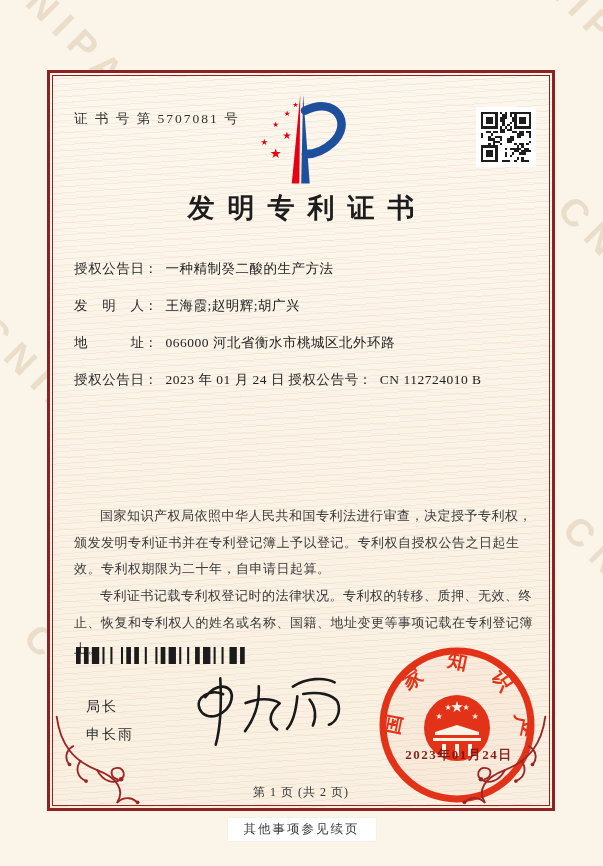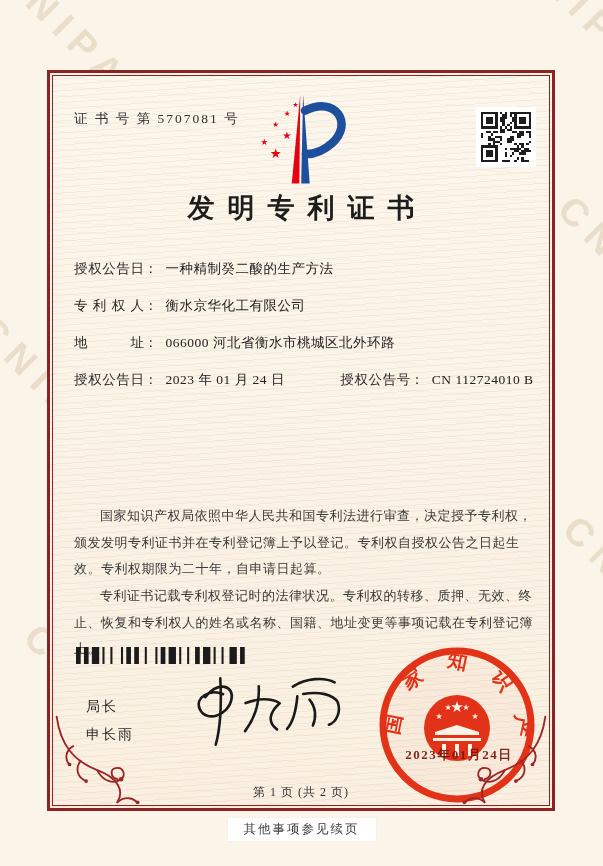--- a/index.html
+++ b/index.html
@@ -34,21 +34,21 @@
   .qr span{display:block;}
   .title{
     position:absolute;left:0;top:117px;width:100%;text-align:center;
     font-size:27px;font-weight:700;letter-spacing:0.48em;text-indent:0.48em;color:#1d1d1d;
   }
   .fields{position:absolute;left:24px;top:187px;width:462px;font-size:13.5px;}
   .row{height:22px;margin-bottom:15px;white-space:nowrap;}
   .lbl{display:inline-block;width:70px;text-align:justify;text-align-last:justify;color:#2a2a2a;}
   .colon{margin-right:8px;}
   .val{letter-spacing:0.5px;color:#222;}
-  .pair2{margin-left:52px;}
+  .pair2{}
   .paras{position:absolute;left:24px;top:430px;width:464px;font-size:13px;line-height:2.05;color:#3a3a3a;}
   .paras p{margin:0;text-indent:2em;letter-spacing:0.5px;}
   .barcode{position:absolute;left:26px;top:574px;}
   .sig-labels{position:absolute;left:36px;top:620px;font-size:14px;line-height:2.0;letter-spacing:2px;color:#2c2c2c;}
   .sig{position:absolute;left:128px;top:596px;transform:rotate(-3deg);}
   .seal{position:absolute;left:322px;top:567px;}
   .seal-date{
     position:absolute;left:334px;top:673px;width:150px;text-align:center;
     font-size:13px;letter-spacing:1.5px;color:#7a150e;font-weight:bold;opacity:0.92;
   }
@@ -542,21 +542,21 @@
         </div>
     </div>
 
     <div class="title">发明专利证书</div>
 
     <div class="fields">
       <div class="row">
         <span class="lbl">授权公告日</span><span class="colon">：</span><span class="val">一种精制癸二酸的生产方法</span>
       </div>
       <div class="row">
-        <span class="lbl">专利权人</span><span class="colon">：</span><span class="val">衡水京华化工有限公司</span>
+        <span class="lbl">发明人</span><span class="colon">：</span><span class="val">王海霞;赵明辉;胡广兴</span>
       </div>
       <div class="row">
         <span class="lbl">地址</span><span class="colon">：</span><span class="val">066000 河北省衡水市桃城区北外环路</span>
       </div>
       <div class="row">
         <span><span class="lbl">授权公告日</span><span class="colon">：</span><span class="val">2023 年 01 月 24 日</span></span>
         <span class="pair2"><span class="lbl">授权公告号</span><span class="colon">：</span><span class="val">CN 112724010 B</span></span>
       </div>
     </div>
 

